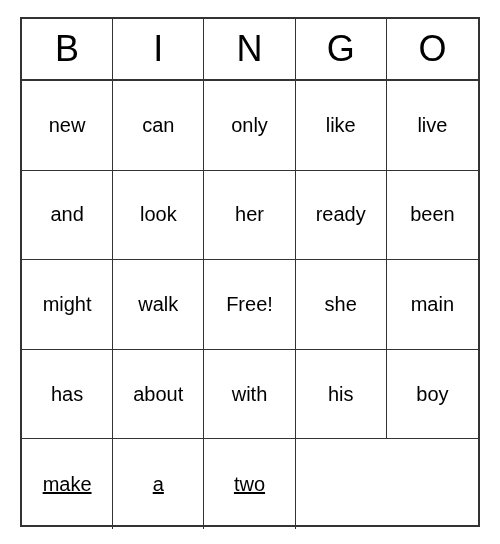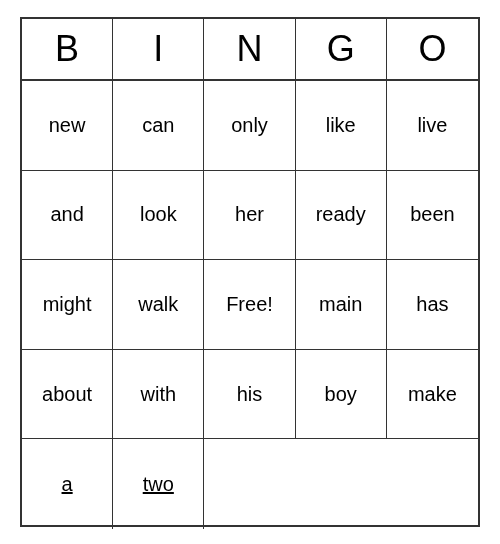--- a/index.html
+++ b/index.html
@@ -89,20 +89,21 @@
       <div class="bingo-cell">like</div>
       <div class="bingo-cell">live</div>
       <div class="bingo-cell">and</div>
       <div class="bingo-cell">look</div>
       <div class="bingo-cell">her</div>
       <div class="bingo-cell">ready</div>
       <div class="bingo-cell">been</div>
       <div class="bingo-cell">might</div>
       <div class="bingo-cell">walk</div>
       <div class="bingo-cell">Free!</div>
+      <div class="bingo-cell">she</div>
       <div class="bingo-cell">main</div>
       <div class="bingo-cell">has</div>
       <div class="bingo-cell">about</div>
       <div class="bingo-cell">with</div>
       <div class="bingo-cell">his</div>
       <div class="bingo-cell">boy</div>
       <div class="bingo-cell">make</div>
       <div class="bingo-cell">a</div>
       <div class="bingo-cell">two</div>
     </div>

